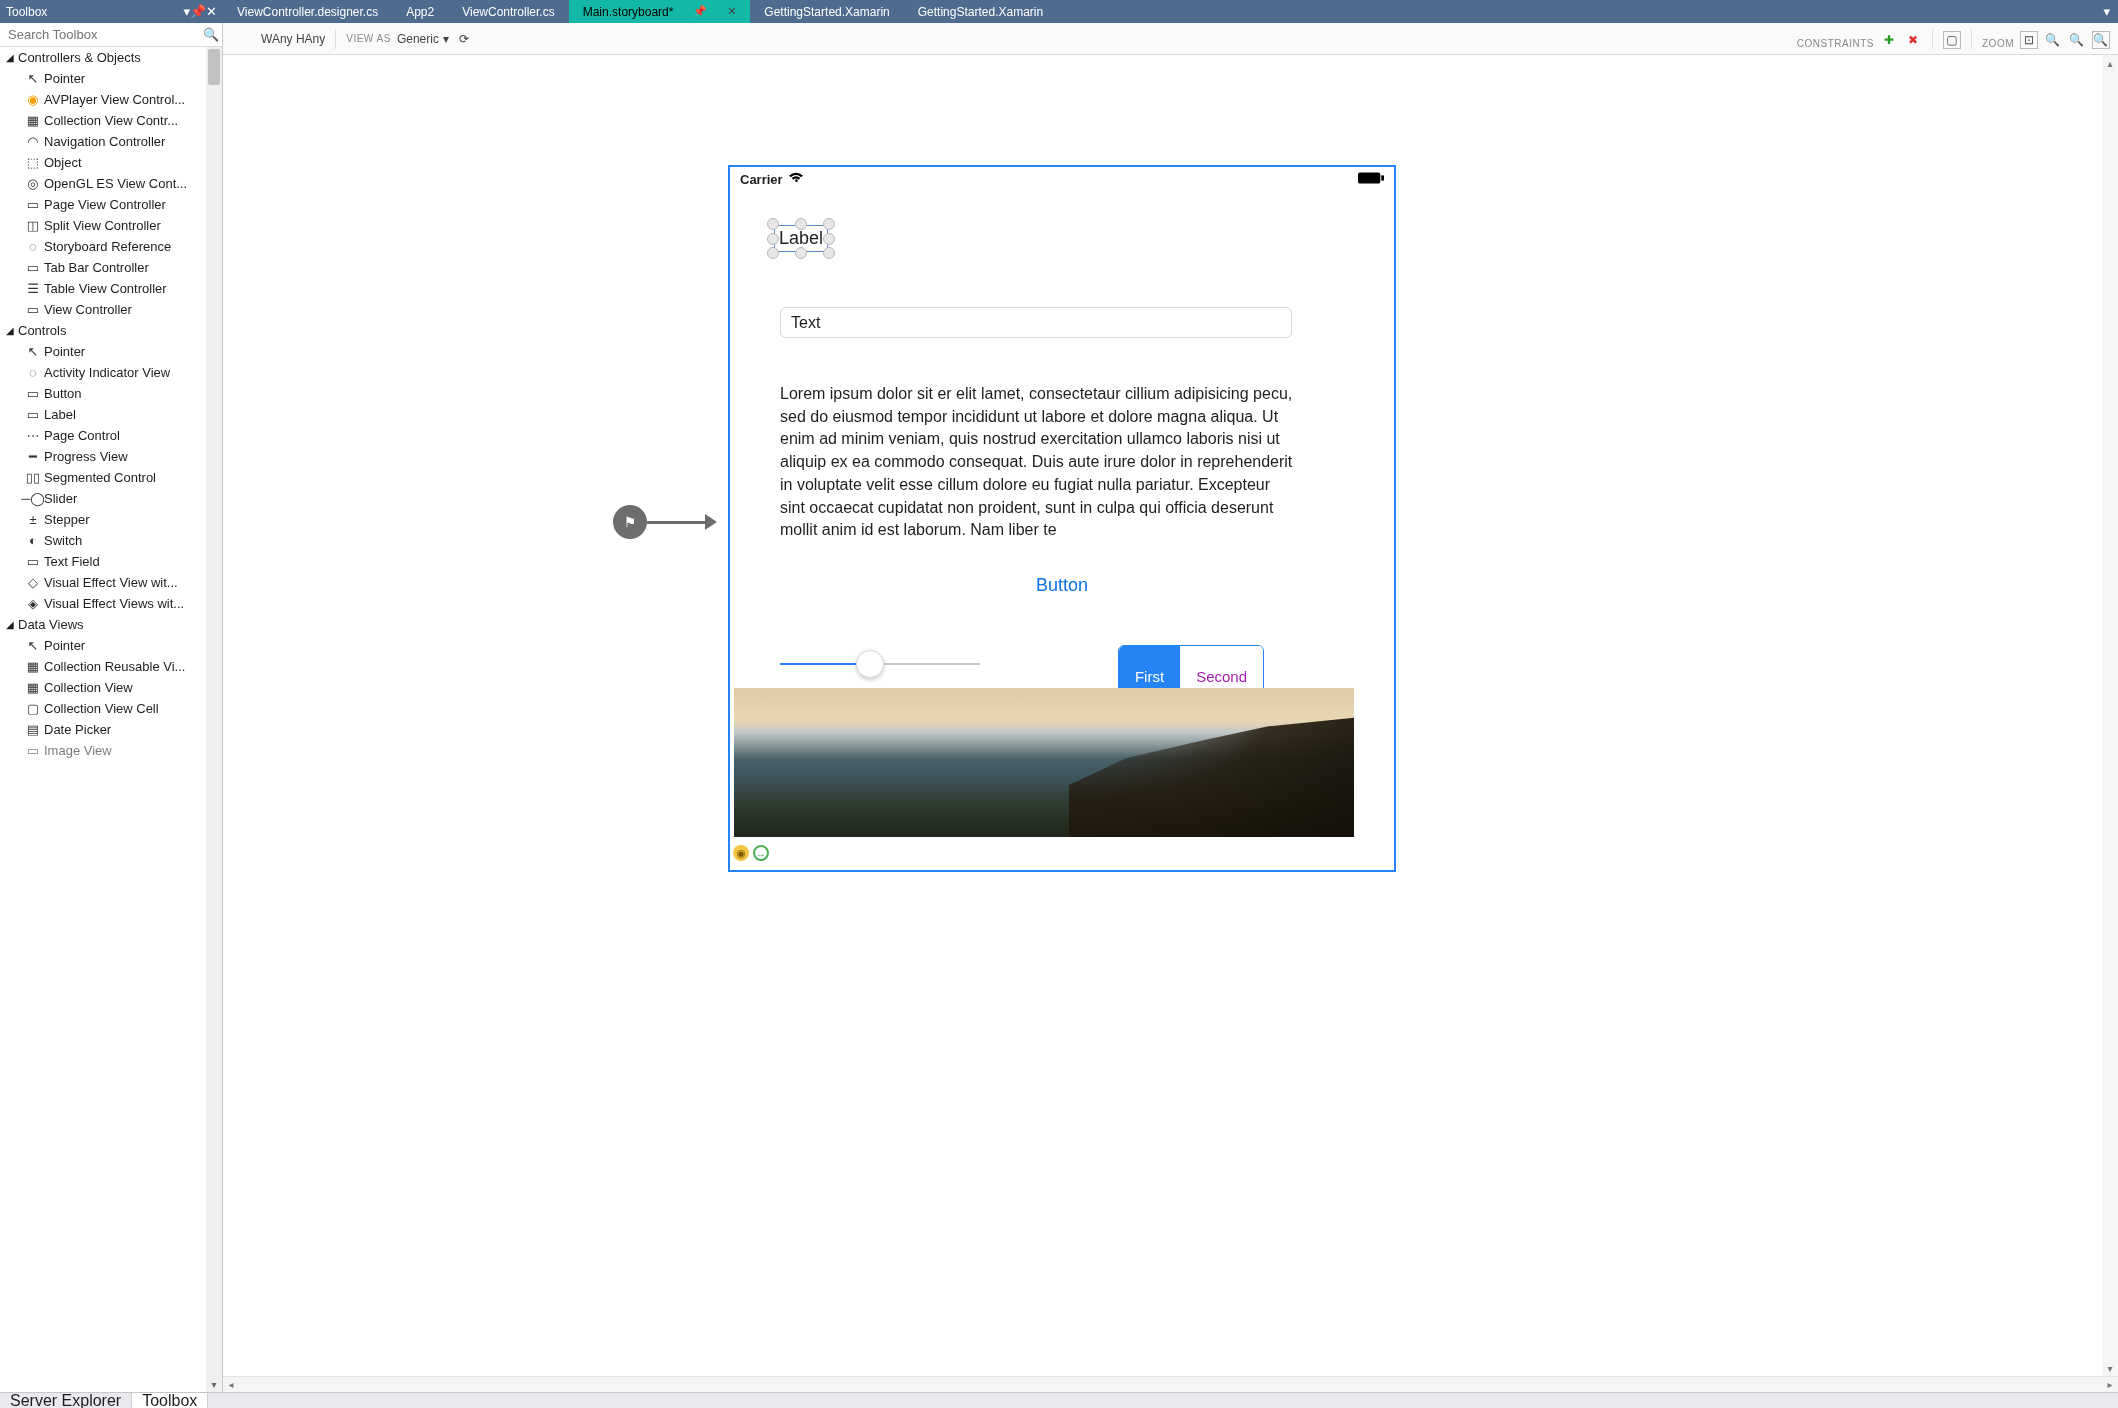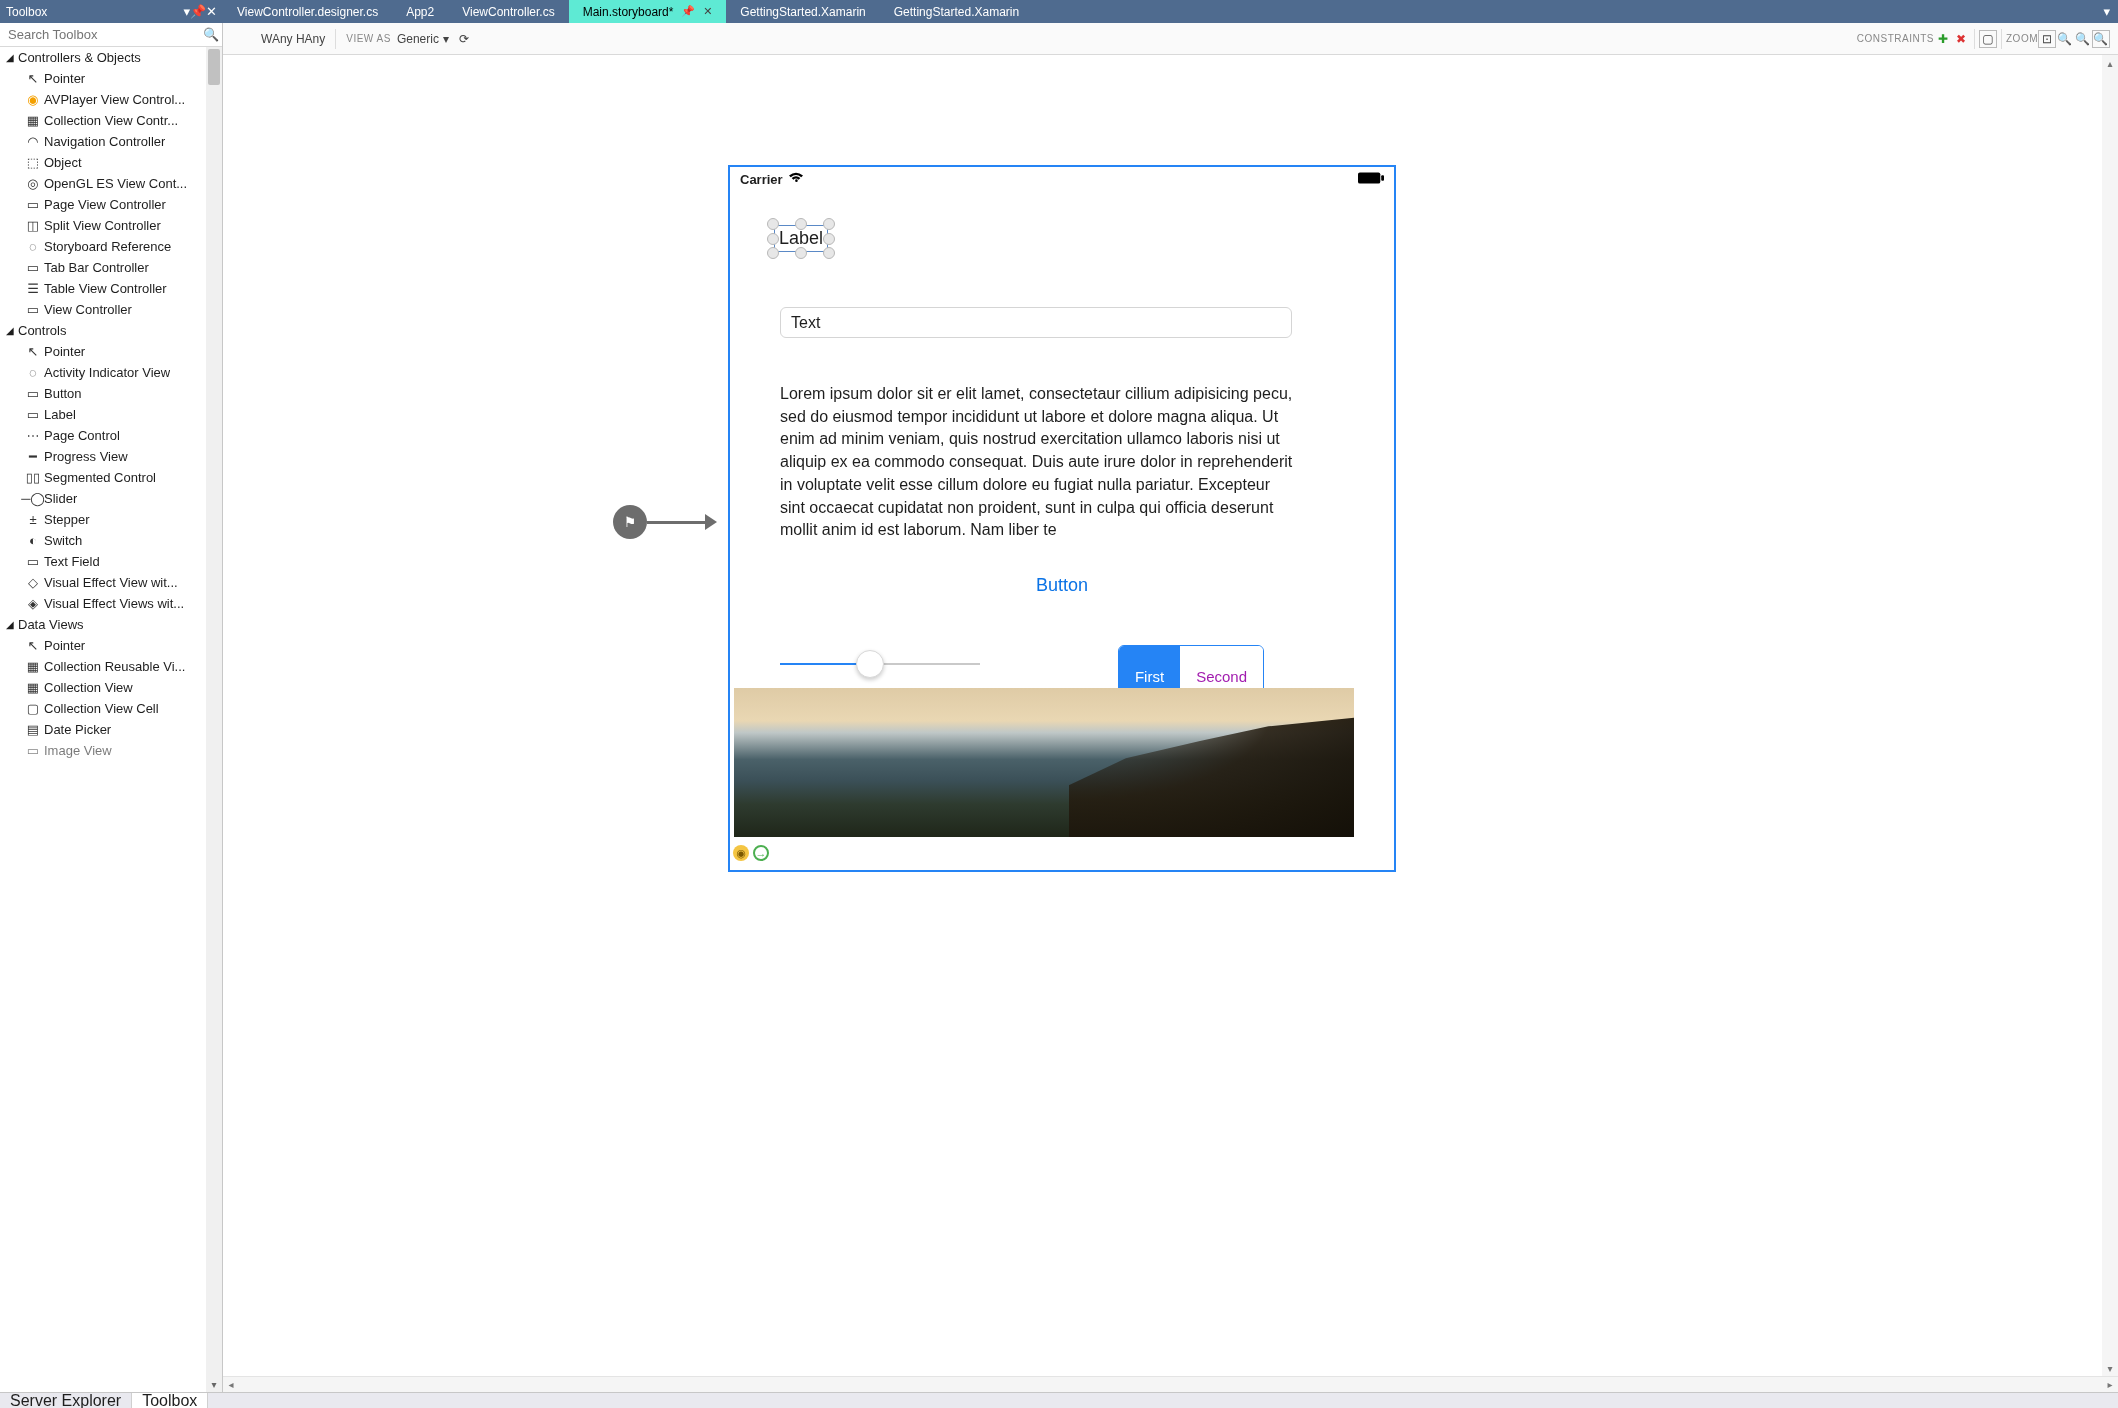--- a/index.html
+++ b/index.html
@@ -4,21 +4,21 @@
 <style>
 * { box-sizing: border-box; margin: 0; padding: 0; font-family: "Segoe UI", Tahoma, sans-serif; }
 html, body { height: 100%; overflow: hidden; }
 body { background: #fff; font-size: 13px; color: #1e1e1e; }
 
 .app { display: flex; flex-direction: column; height: 100%; }
 
 
 .tabstrip { display: flex; align-items: stretch; background: #4f6b8f; height: 23px; flex-shrink: 0; }
 .tab { display: flex; align-items: center; padding: 0 14px; font-size: 12px; color: #fff; cursor: pointer; white-space: nowrap; }
-.tab.active { background: #5eead4; color: #000; }
+.tab.active { background: #14b8a6; color: #000; gap: 12px; }
 .tab .close-x, .tab .pin { margin-left: 8px; font-size: 11px; color: #444; }
 .tabstrip .menu-drop { margin-left: auto; color: #fff; padding: 0 8px; display: flex; align-items: center; }
 
 
 .columns { display: flex; flex: 1; min-height: 0; }
 
 
 .toolbox { width: 223px; display: flex; flex-direction: column; border-right: 1px solid #c7c7c7; background: #f5f5f5; }
 .toolbox-search { display: flex; align-items: center; border-bottom: 1px solid #d9d9d9; background: #fff; }
 .toolbox-search input { flex: 1; border: none; outline: none; padding: 4px 8px; font-size: 13px; background: transparent; }
@@ -32,21 +32,21 @@
 .cat { display: flex; align-items: center; padding: 3px 6px; font-size: 13px; cursor: pointer; }
 .cat .arrow { width: 12px; font-size: 10px; color: #1e1e1e; }
 .item { display: flex; align-items: center; padding: 3px 6px 3px 22px; font-size: 13px; cursor: grab; white-space: nowrap; overflow: hidden; text-overflow: ellipsis; }
 .item .ic { width: 22px; display: inline-flex; justify-content: center; color: #333; }
 .item .lbl { overflow: hidden; text-overflow: ellipsis; }
 
 
 .designer-wrap { flex: 1; display: flex; flex-direction: column; min-width: 0; }
 .designer-toolbar { height: 32px; border-bottom: 1px solid #d9d9d9; display: flex; align-items: center; padding: 0 8px; font-size: 12px; color: #444; gap: 6px; background: #fafafa; }
 .designer-toolbar .sep { width: 1px; height: 20px; background: #ddd; margin: 0 4px; }
-.designer-toolbar .rt { margin-left: auto; display: flex; align-items: center; }
+.designer-toolbar .rt { margin-left: auto; display: flex; align-items: flex-end; gap: 6px; }
 .designer-toolbar .tb-ic { width: 18px; height: 18px; display: inline-flex; align-items: center; justify-content: center; border: 1px solid transparent; cursor: pointer; }
 .designer-toolbar .tb-ic.outlined { border-color: #bbb; }
 .viewas-lbl { color: #888; font-size: 10px; letter-spacing: 0.5px; }
 .generic-dd { display: flex; align-items: center; gap: 4px; cursor: pointer; }
 
 .canvas { flex: 1; overflow: auto; background: #fff; position: relative; padding: 40px 0 40px 140px; }
 
 
 .entry { position: absolute; left: 390px; top: 450px; display: flex; align-items: center; }
 .entry-dot { width: 34px; height: 34px; border-radius: 50%; background: #6d6d6d; display: flex; align-items: center; justify-content: center; color: #fff; font-size: 14px; }

